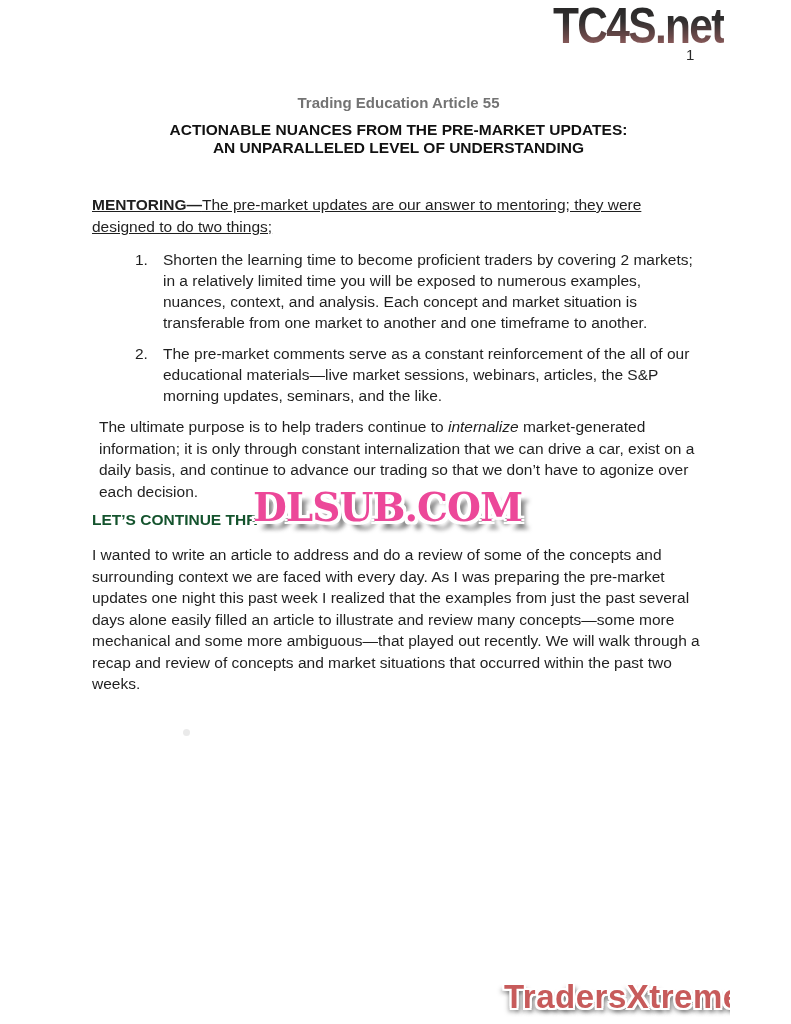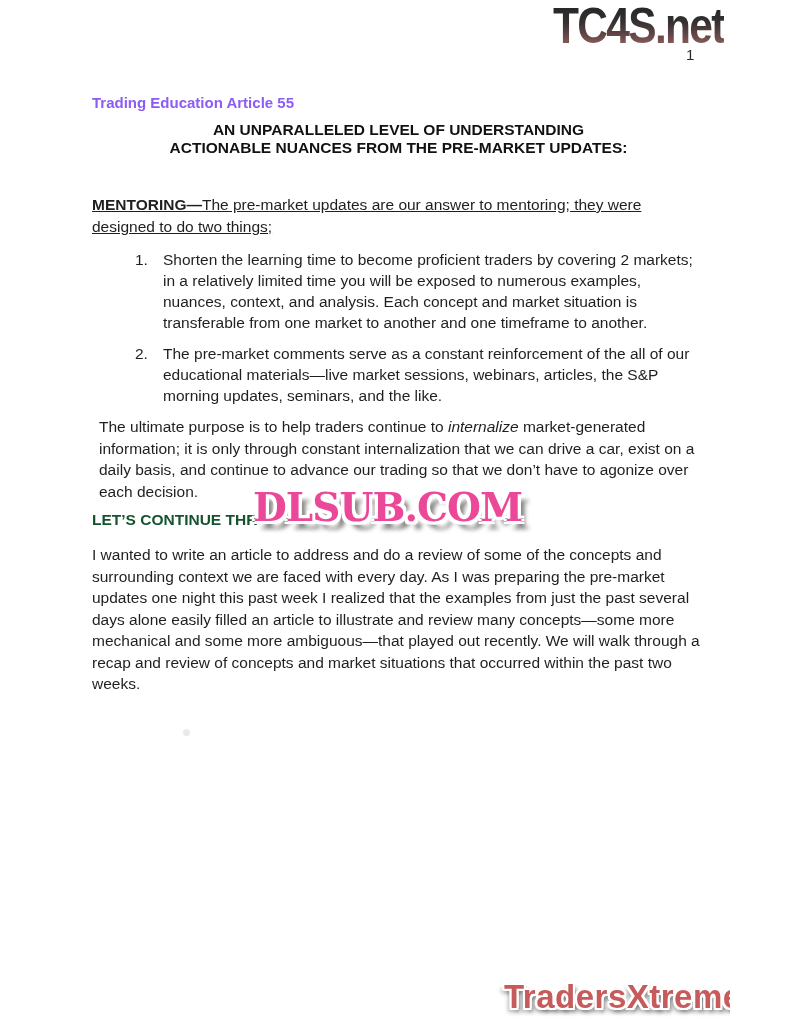--- a/index.html
+++ b/index.html
@@ -42,23 +42,23 @@
   .content {
     position: absolute;
     left: 92px;
     top: 0;
     width: 613px;
   }
   .doc-title {
     margin: 95px 0 0 0;
     font-size: 15px;
     font-weight: bold;
-    text-align: left;
+    text-align: center;
     line-height: 16px;
-    color: #8b5cf6;
+    color: #737373;
   }
   .doc-heading {
     margin: 10px 0 0 0;
     font-size: 15.5px;
     font-weight: bold;
     text-align: center;
     line-height: 18px;
     color: #111;
   }
   .heading-line { display: block; }
@@ -145,22 +145,22 @@
 
   <div class="tc4s-logo">TC4S.net</div>
 
   <div class="page-number">1</div>
 
   <div class="content">
 
     <h1 class="doc-title">Trading Education Article 55</h1>
 
     <h2 class="doc-heading">
+      <span class="heading-line">ACTIONABLE NUANCES FROM THE PRE-MARKET UPDATES:</span>
       <span class="heading-line">AN UNPARALLELED LEVEL OF UNDERSTANDING</span>
-      <span class="heading-line">ACTIONABLE NUANCES FROM THE PRE-MARKET UPDATES:</span>
     </h2>
 
     <p class="para mentoring-para"><b>MENTORING—</b><span>The pre-market updates are our answer to mentoring; they were designed to do two things;</span></p>
 
     <div class="numbered-list">
       <div class="list-item">
         <span class="list-number">1.</span>
         <span class="list-text">Shorten the learning time to become proficient traders by covering 2 markets; in a relatively limited time you will be exposed to numerous examples, nuances, context, and analysis. Each concept and market situation is transferable from one market to another and one timeframe to another.</span>
       </div>
       <div class="list-item">

